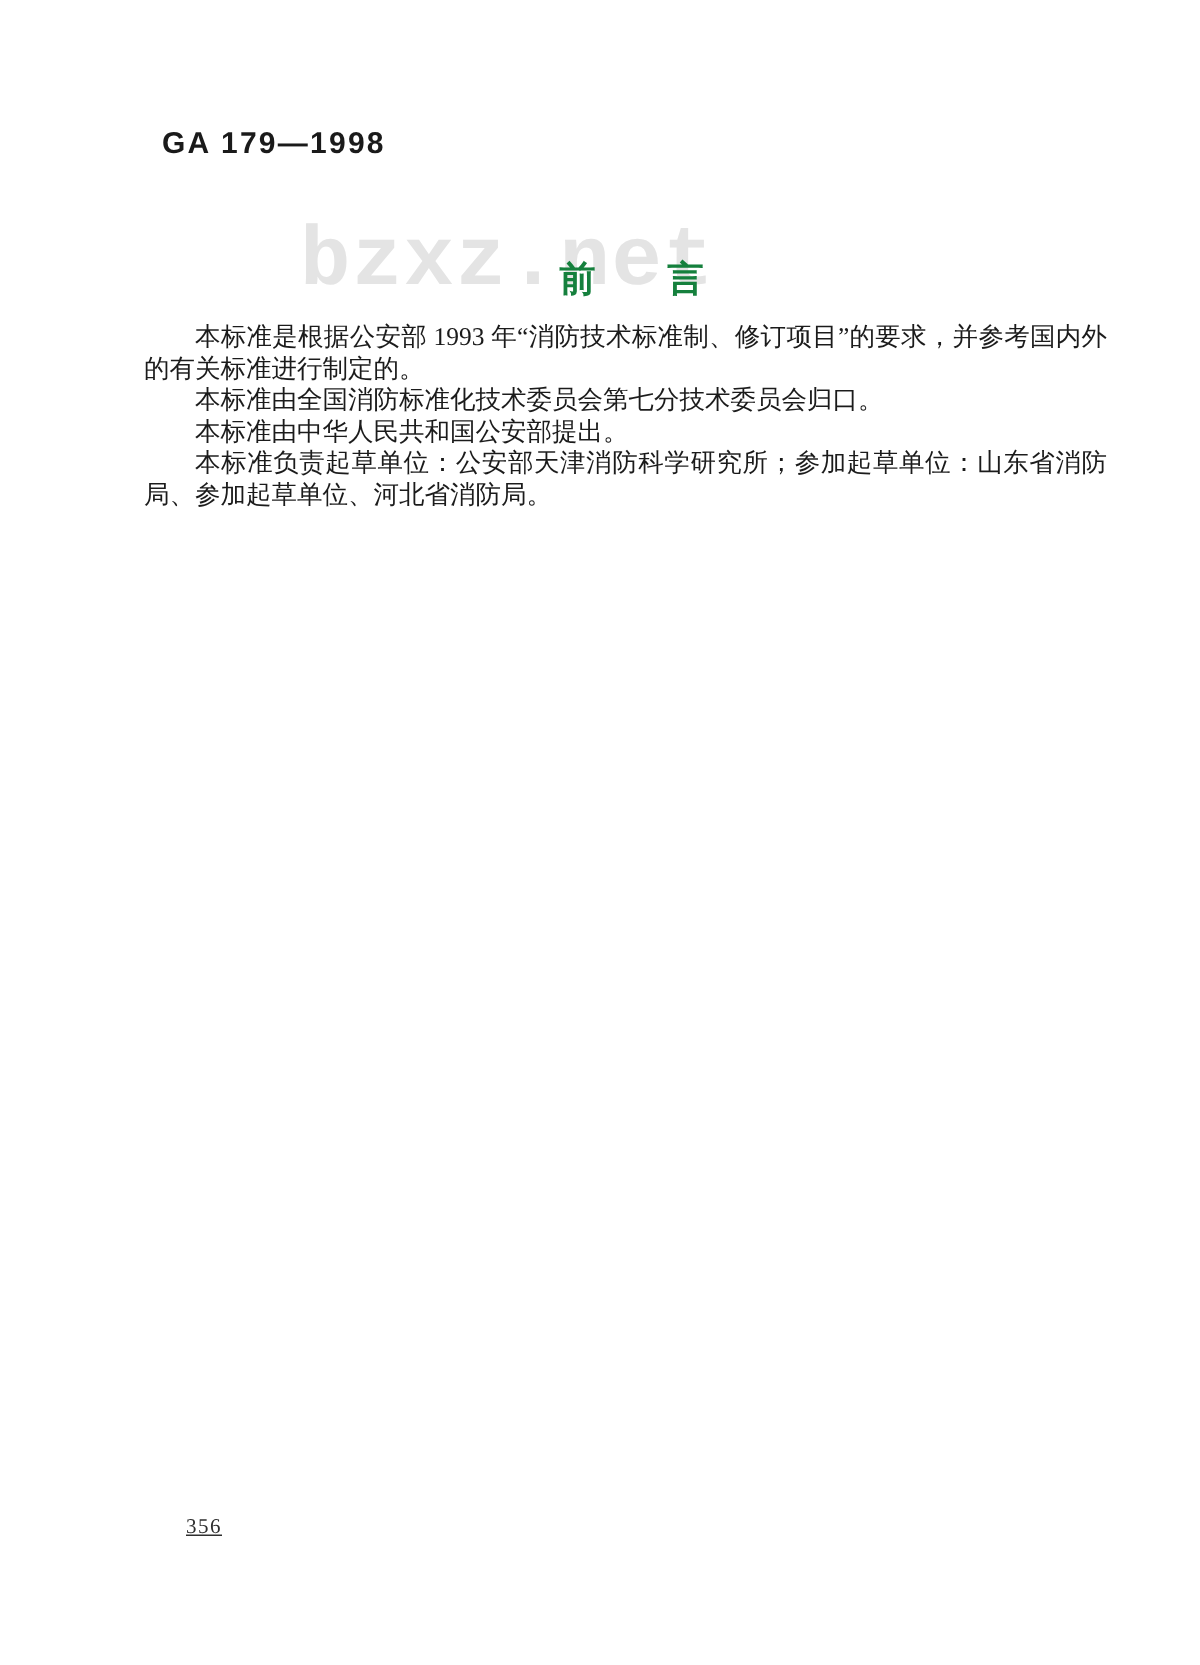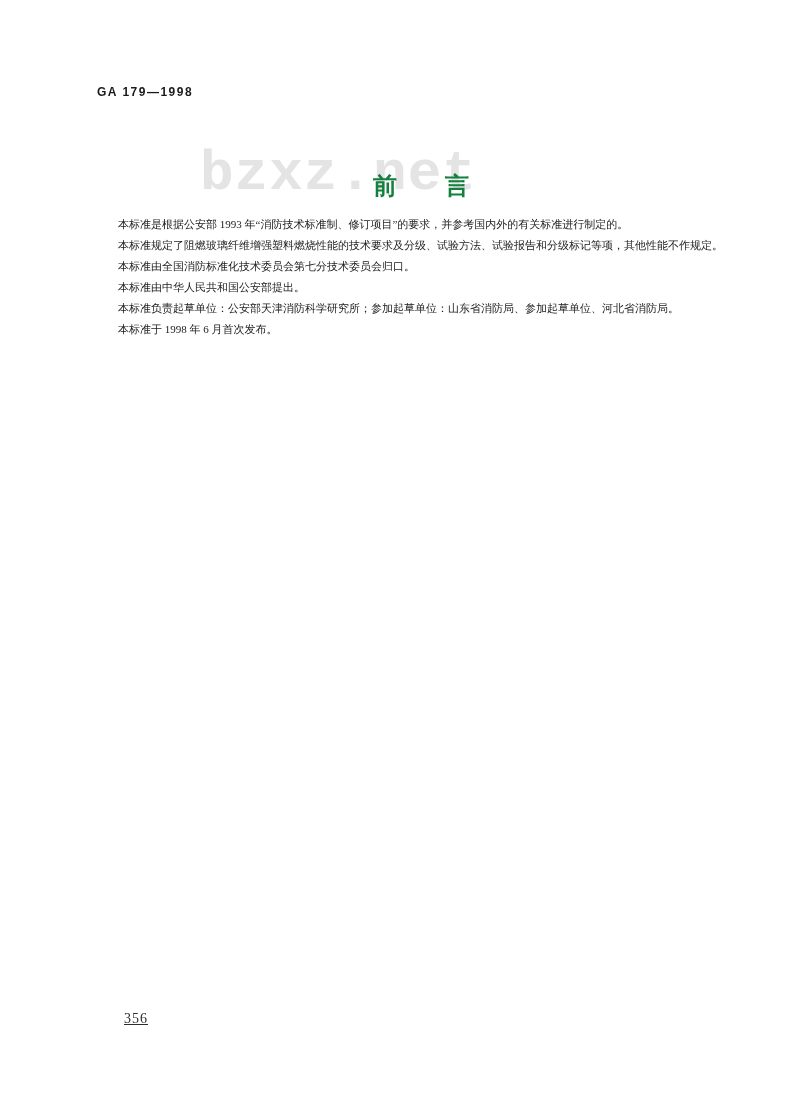--- a/index.html
+++ b/index.html
@@ -11,25 +11,25 @@
     position: relative;
     width: 800px;
     height: 1110px;
     background: #ffffff;
     overflow: hidden;
     font-family: "Liberation Serif", serif;
     color: #1b1b1b;
   }
   .standard-code {
     position: absolute;
-    left: 97px;
+    left: 108px;
     top: 85px;
     font-family: "Liberation Sans", sans-serif;
     font-weight: 700;
-    font-size: 12px;
+    font-size: 20px;
     letter-spacing: 1.5px;
     color: #1a1a1a;
     white-space: nowrap;
   }
   .watermark {
     position: absolute;
     left: 200px;
     top: 142px;
     font-family: Liberation Mono, monospace;
     font-weight: 700;
@@ -51,21 +51,21 @@
     font-weight: 900;
     color: #15803d;
     z-index: 2;
     white-space: pre;
   }
   .body-text {
     position: absolute;
     left: 96px;
     top: 214px;
     width: 642px;
-    font-size: 11px;
+    font-size: 17px;
     line-height: 21px;
     text-align: justify;
     color: #1b1b1b;
     z-index: 2;
   }
   .body-text p {
     margin: 0;
     padding: 0;
     text-indent: 2em;
   }
@@ -85,22 +85,20 @@
 <div class="page">
 
   <div class="standard-code">GA 179—1998</div>
 
   <div class="watermark">bzxz.net</div>
 
   <h1 class="title">前　　言</h1>
 
   <div class="body-text">
     <p>本标准是根据公安部 1993 年“消防技术标准制、修订项目”的要求，并参考国内外的有关标准进行制定的。</p>
-    <p>本标准规定了阻燃玻璃纤维增强塑料燃烧性能的技术要求及分级、试验方法、试验报告和分级标记等项，其他性能不作规定。</p>
     <p>本标准由全国消防标准化技术委员会第七分技术委员会归口。</p>
     <p>本标准由中华人民共和国公安部提出。</p>
     <p>本标准负责起草单位：公安部天津消防科学研究所；参加起草单位：山东省消防局、参加起草单位、河北省消防局。</p>
-    <p>本标准于 1998 年 6 月首次发布。</p>
   </div>
 
   <div class="page-number">356</div>
 
 </div>
 
 </body></html>

